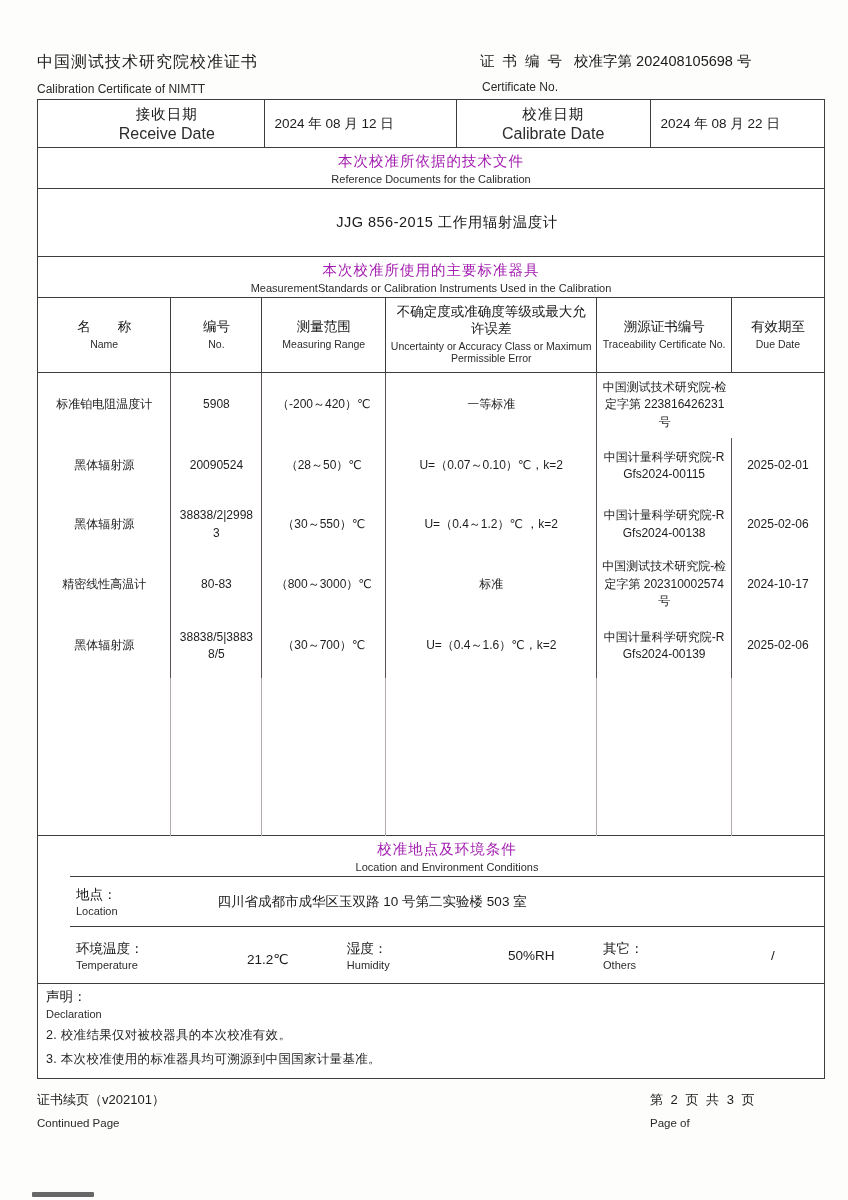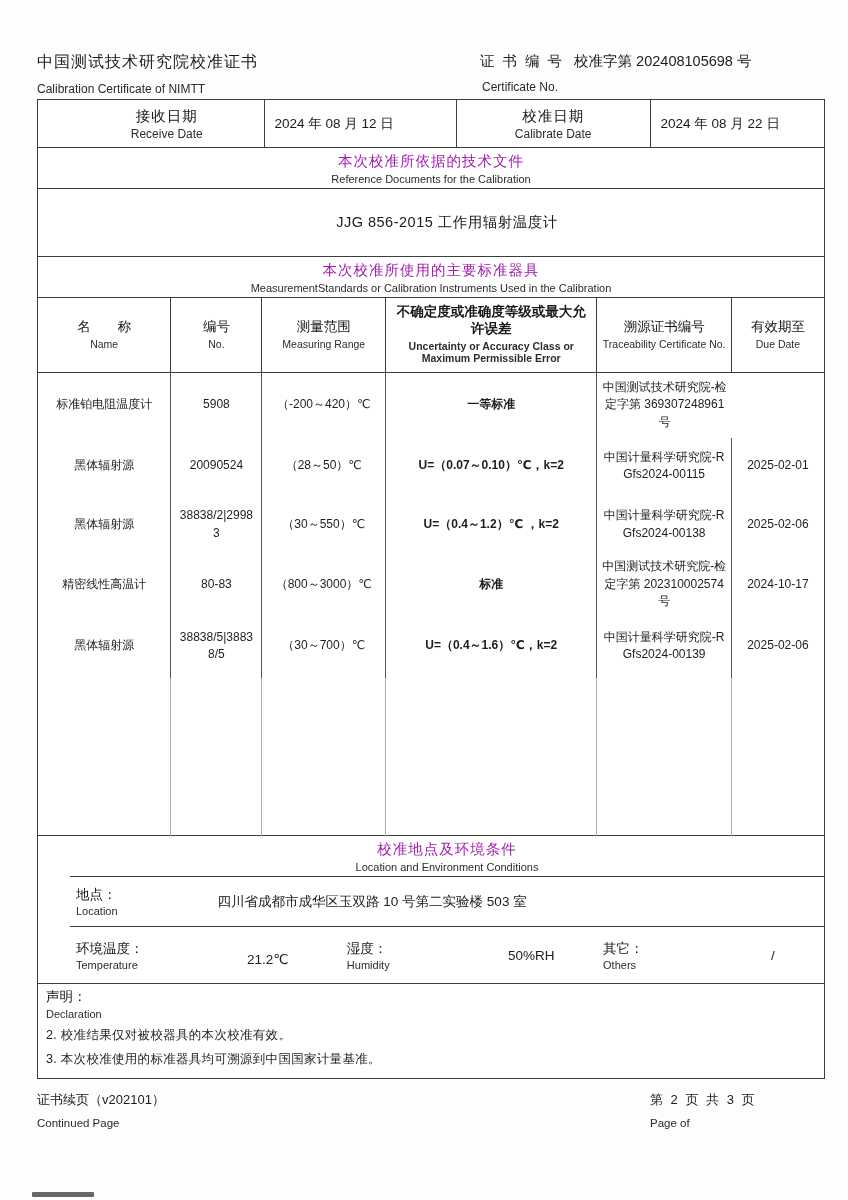--- a/index.html
+++ b/index.html
@@ -28,37 +28,37 @@
   .sec-head { text-align: center; padding: 4px 0 3px; }
   .sec-head .cn { font-size: 14.5px; letter-spacing: 1px; color: #a21caf; }
   .sec-head .en { font-size: 11px; color: #2c2c2c; margin-top: 2px; }
 
   
   .date-table { display: flex; height: 50px; }
   .date-table > div { border-right: 1.5px solid #3d3d3d; display: flex; flex-direction: column; justify-content: center; }
   .date-table > div:last-child { border-right: none; }
   .dt-label { width: 25.8%; text-align: center; }
   .dt-label .cn { font-size: 14.5px; letter-spacing: 1px; color: #171717; }
-  .dt-label .en { font-size: 12px; color: #2c2c2c; margin-top: 1px; }
+  .dt-label .en { font-size: 16px; color: #2c2c2c; margin-top: 1px; }
   .dt-value { font-size: 13.5px; padding-left: 10px; color: #1b1b1b; }
   .dt-v1 { width: 25.5%; } .dt-l2 { width: 25.7%; } .dt-v2 { width: 23%; }
 
   .ref-content { height: 70px; display: flex; align-items: center; justify-content: center; font-size: 14.5px; letter-spacing: 0.5px; color: #1b1b1b; }
 
   
   .std-table { border: 1.5px solid #3d3d3d; margin-top: -1.5px; background: #fff; }
   .std-row { display: flex; }
   .std-row > div { border-right: 1px solid #595059; padding: 3px 4px; display: flex; flex-direction: column; justify-content: center; text-align: center; }
   .std-row > div:last-child { border-right: none; }
   .hdr-row { height: 75px; border-bottom: 1.5px solid #3d3d3d; }
   .hdr-row > div { border-right: 1.5px solid #3d3d3d; }
   .hdr-row .cn { font-size: 13.5px; color: #171717; line-height: 1.25; }
   .hdr-row .en { font-size: 10.5px; color: #2c2c2c; line-height: 1.2; margin-top: 2px; }
   .c1 { width: 16.97%; } .c2 { width: 11.59%; } .c3 { width: 15.72%; }
-  .c4 { width: 26.9%; font-weight: bold; }  .c5 { width: 17.1%; }  .c6 { width: 11.72%; }
+  .c4 { width: 26.9%; }  .c5 { width: 17.1%; }  .c6 { width: 11.72%; }
   .data-row > div { font-size: 12px; color: #1d1d1d; line-height: 1.45; word-break: break-all; }
   .r1 { height: 65px; } .r2 { height: 57px; } .r3 { height: 60px; }
   .r4 { height: 60px; } .r5 { height: 63px; }
   .empty-row { height: 158px; }
   .empty-row > div { border-right: 1px solid #b3a9b3; }
   .empty-row > div:last-child { border-right: none; }
 
   
   .loc-row { display: flex; height: 50px; border-top: 1.5px solid #3d3d3d; align-items: center; }
   .pair-label { padding-left: 6px; }
@@ -155,21 +155,21 @@
           <div class="cn">有效期至</div>
           <div class="en">Due Date</div>
         </div>
       </div>
 
       <div class="std-row data-row r1">
         <div class="c1">标准铂电阻温度计</div>
         <div class="c2">5908</div>
         <div class="c3">（-200～420）℃</div>
         <div class="c4">一等标准</div>
-        <div class="c5">中国测试技术研究院-检定字第 369307248961 号</div>
+        <div class="c5">中国测试技术研究院-检定字第 223816426231 号</div>
       </div>
       <div class="std-row data-row r2">
         <div class="c1">黑体辐射源</div>
         <div class="c2">20090524</div>
         <div class="c3">（28～50）℃</div>
         <div class="c4">U=（0.07～0.10）℃，k=2</div>
         <div class="c5">中国计量科学研究院-RGfs2024-00115</div>
         <div class="c6">2025-02-01</div>
       </div>
       <div class="std-row data-row r3">

